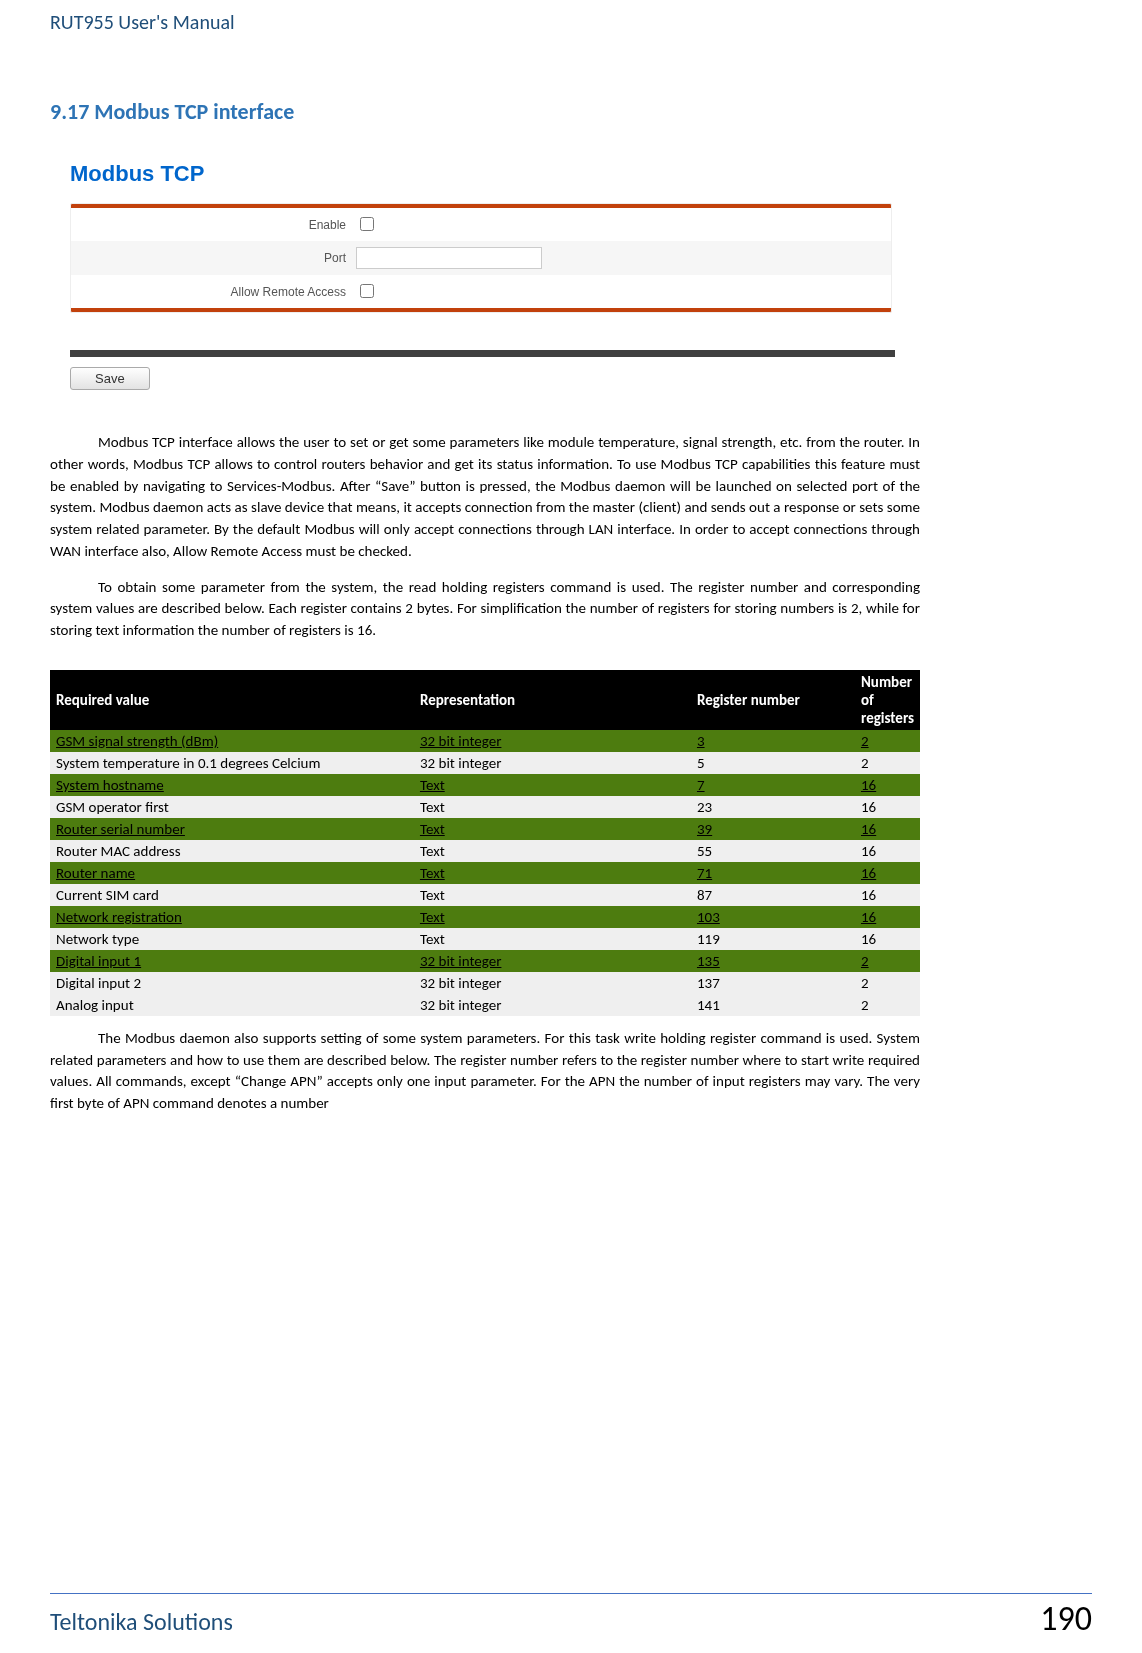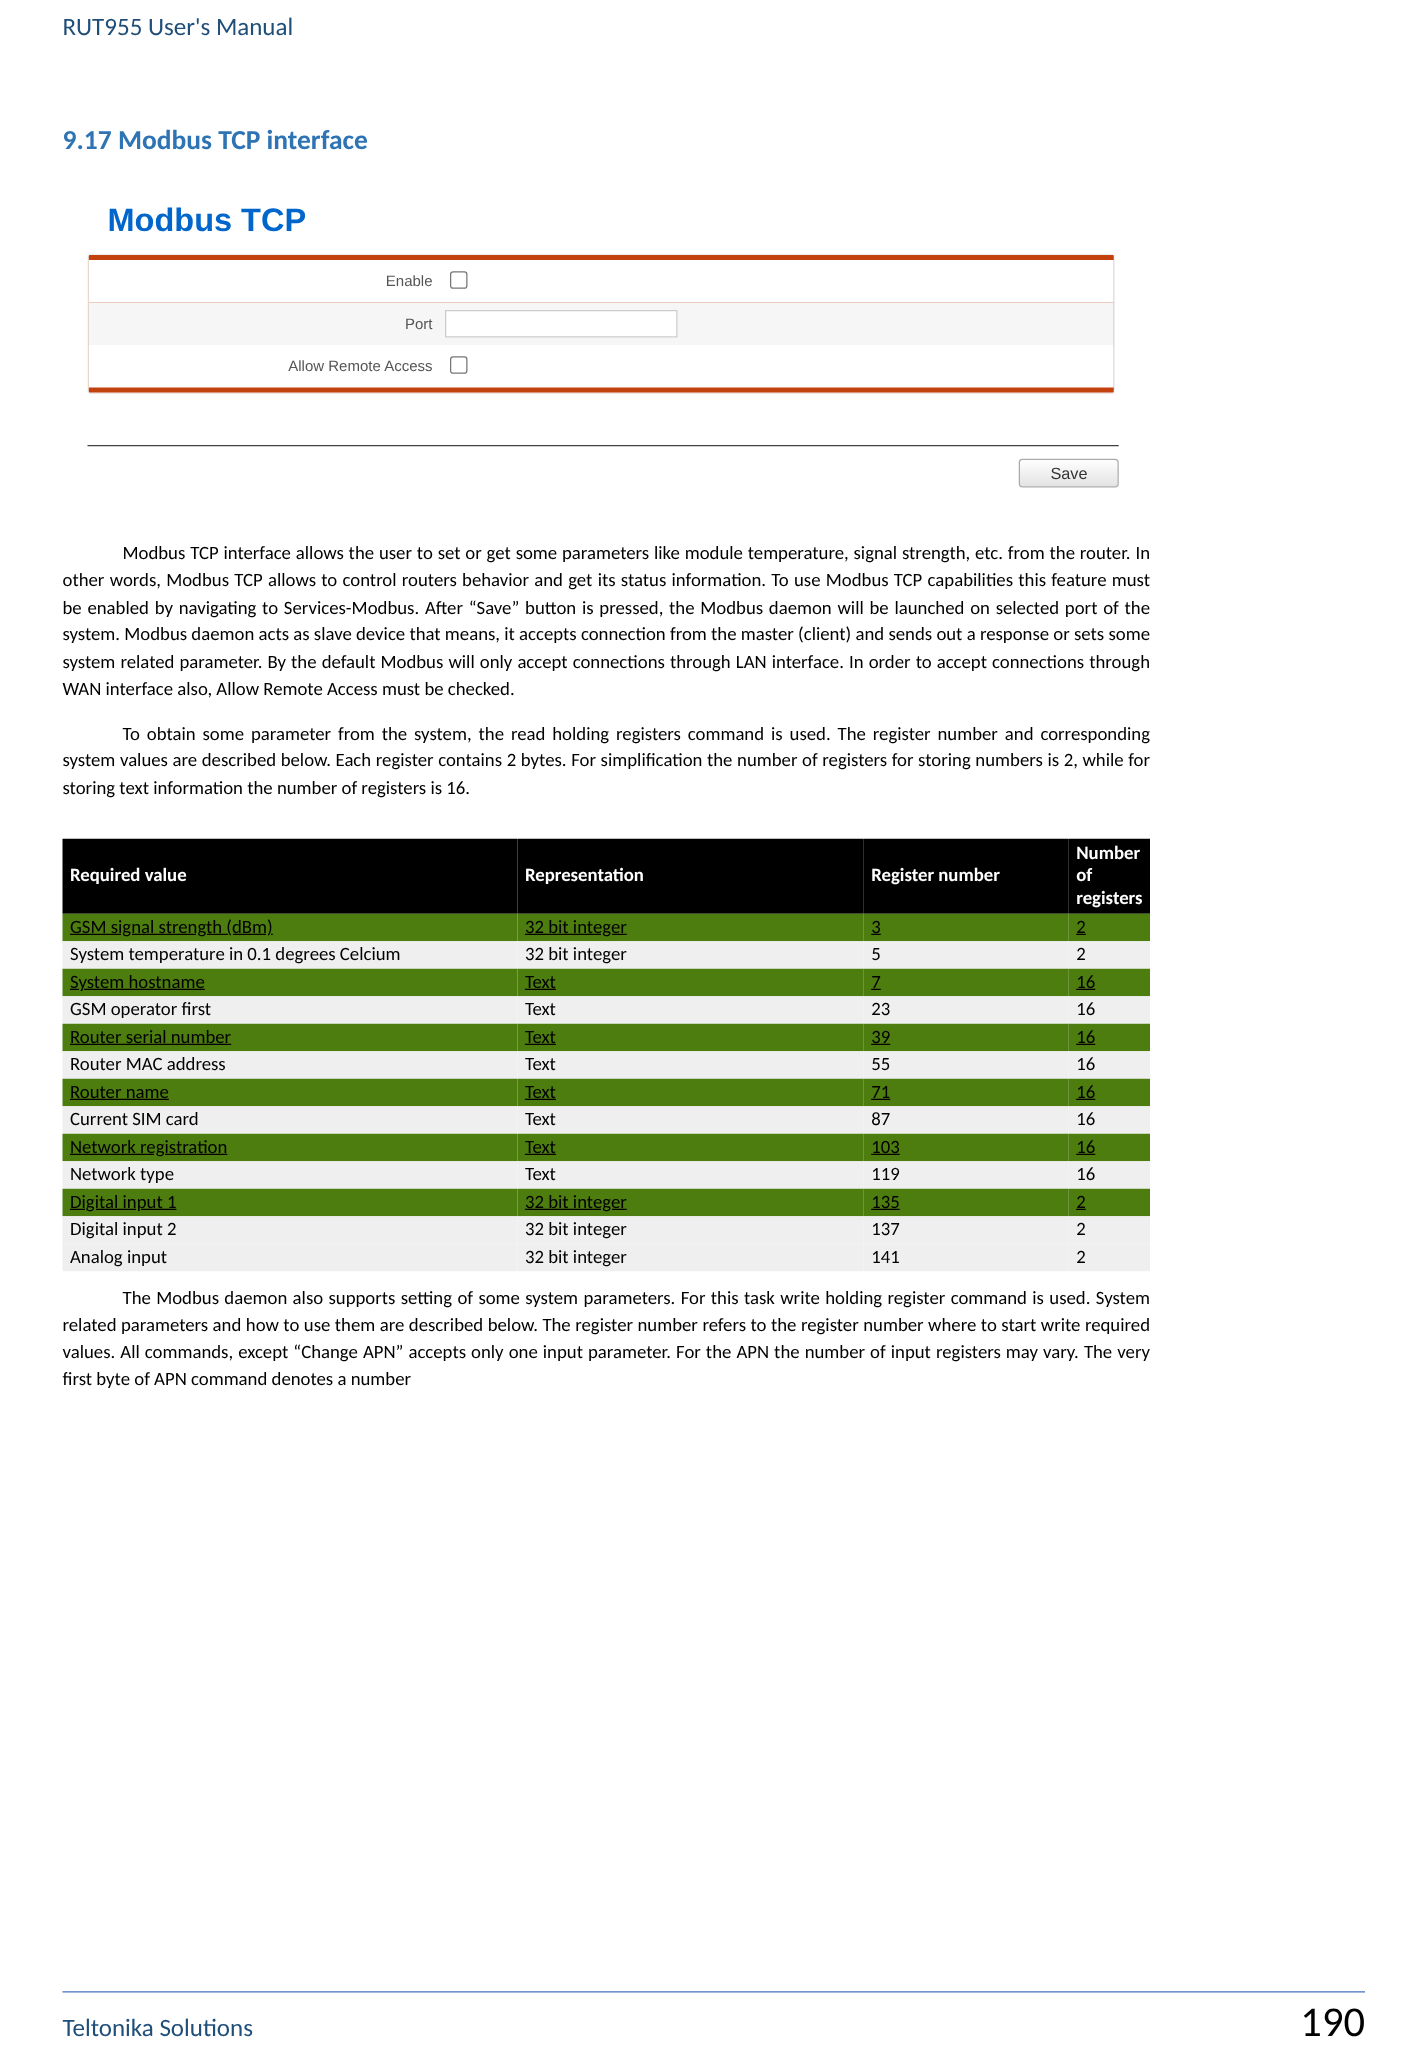--- a/index.html
+++ b/index.html
@@ -32,22 +32,22 @@
     display: inline-block;
     width: 865px;
     height: 255px;
     background: #fff;
     position: relative;
     margin-bottom: 18px;
   }
   .ss-title {
     position: absolute;
     top: 18px;
-    left: 36px;
-    font-size: 26px;
+    left: 20px;
+    font-size: 22px;
     color: #0066cc;
     font-weight: bold;
     font-family: Arial, sans-serif;
   }
   .ss-form {
     position: absolute;
     left: 20px;
     top: 60px;
     width: 820px;
     background: #c2410c;
@@ -79,23 +79,23 @@
     height: 18px;
     border: 1px solid #ccc;
     background: #fff;
     font-size: 12px;
   }
   .save-bar {
     position: absolute;
     left: 20px;
     right: 20px;
     bottom: 8px;
-    border-top: 1px solid #404040;
+    border-top: 7px solid #404040;
     padding-top: 10px;
-    text-align: right;
+    text-align: left;
   }
   .save-btn {
     display: inline-block;
     padding: 3px 24px;
     font-size: 13px;
     color: #333;
     border: 1px solid #aaa;
     border-radius: 3px;
     background: linear-gradient(#fefefe, #e3e3e3);
     font-family: Arial, sans-serif;
@@ -143,21 +143,21 @@
     border-top: 1.5px solid #4472C4;
     margin-bottom: 4px;
   }
   .footer-row {
     display: flex;
     justify-content: space-between;
     align-items: baseline;
   }
   .footer-left {
     color: #1F4E79;
-    font-size: 20px;
+    font-size: 24px;
   }
   .footer-right {
     color: #000;
     font-size: 34px;
   }
 </style>
 </head>
 <body>
 
 <div class="page">

